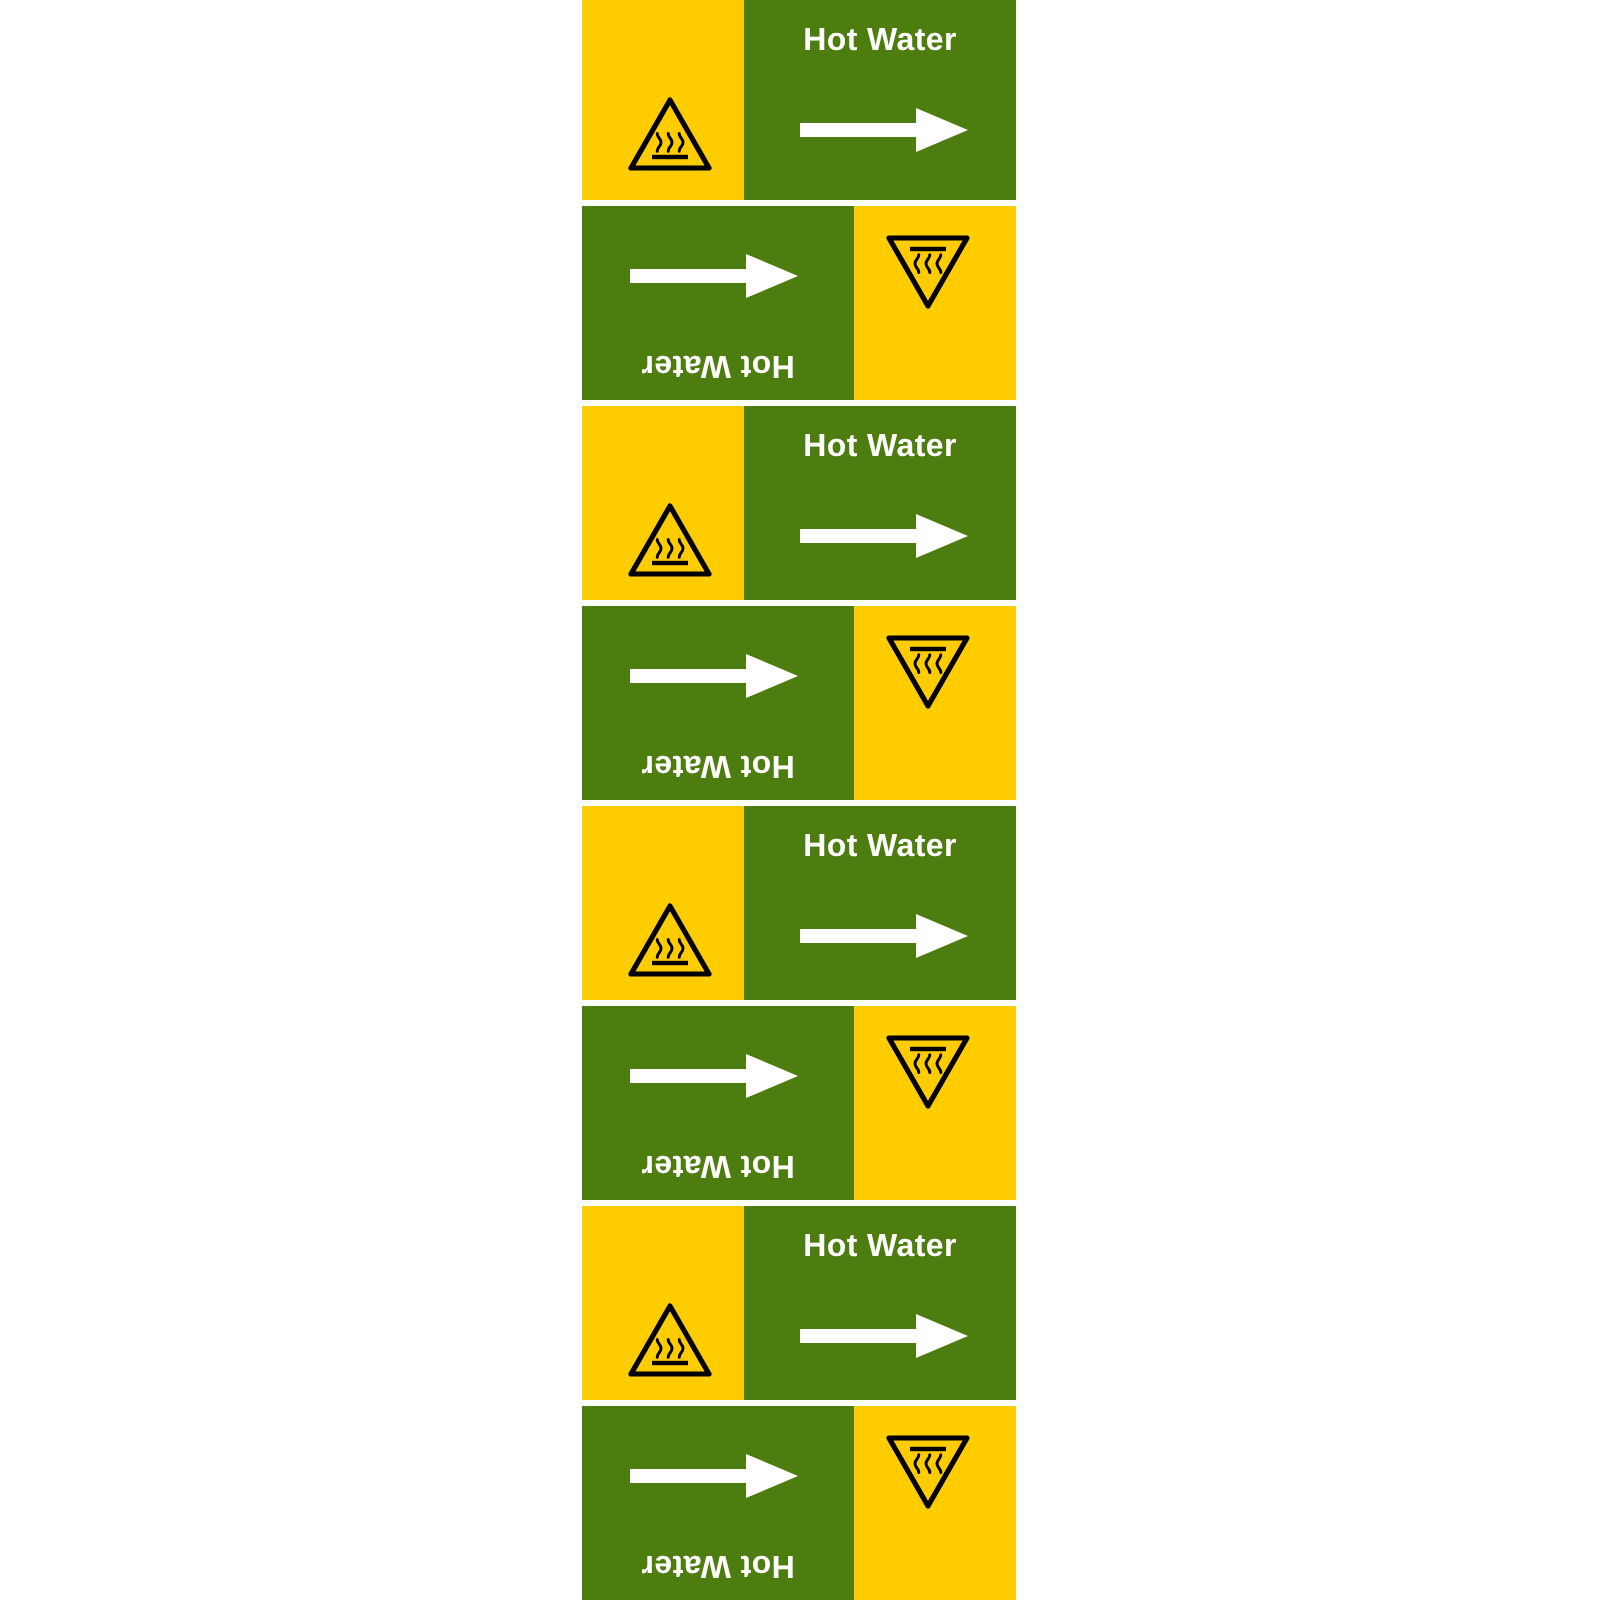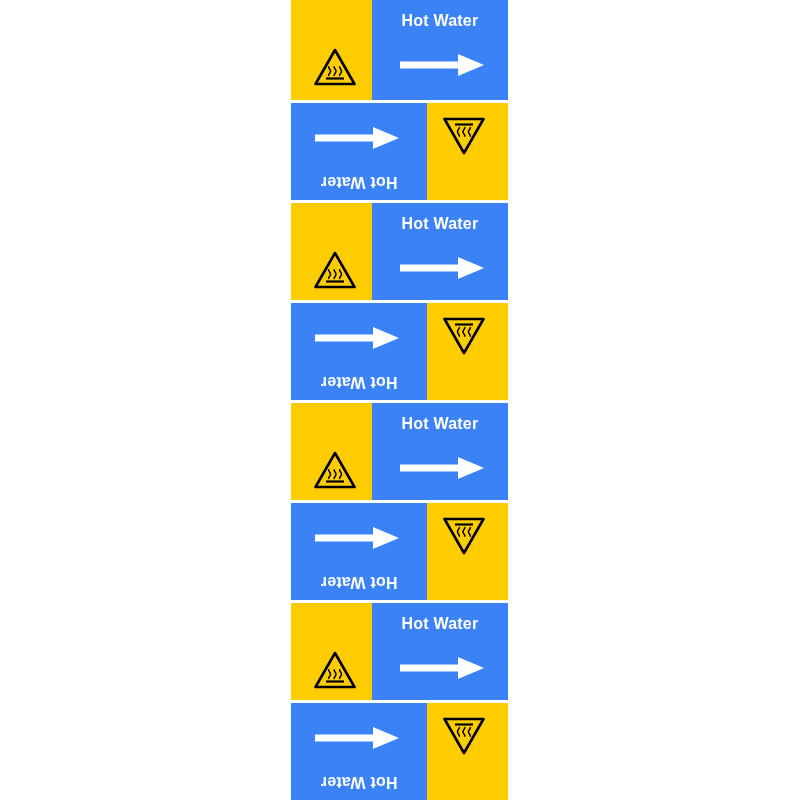--- a/index.html
+++ b/index.html
@@ -63,21 +63,21 @@
     height: 100px;
     background: #FFCC00;
   }
 
   .legend-zone {
     position: absolute;
     left: 81px;
     top: 0;
     width: 136px;
     height: 100px;
-    background: #3b82f6;
+    background: #4d7c0f;
   }
 
   .hazard-icon {
     position: absolute;
     left: 23px;
     top: 48px;
     width: 42px;
     height: 38px;
   }
   .hazard-icon svg { display: block; width: 42px; height: 38px; }

